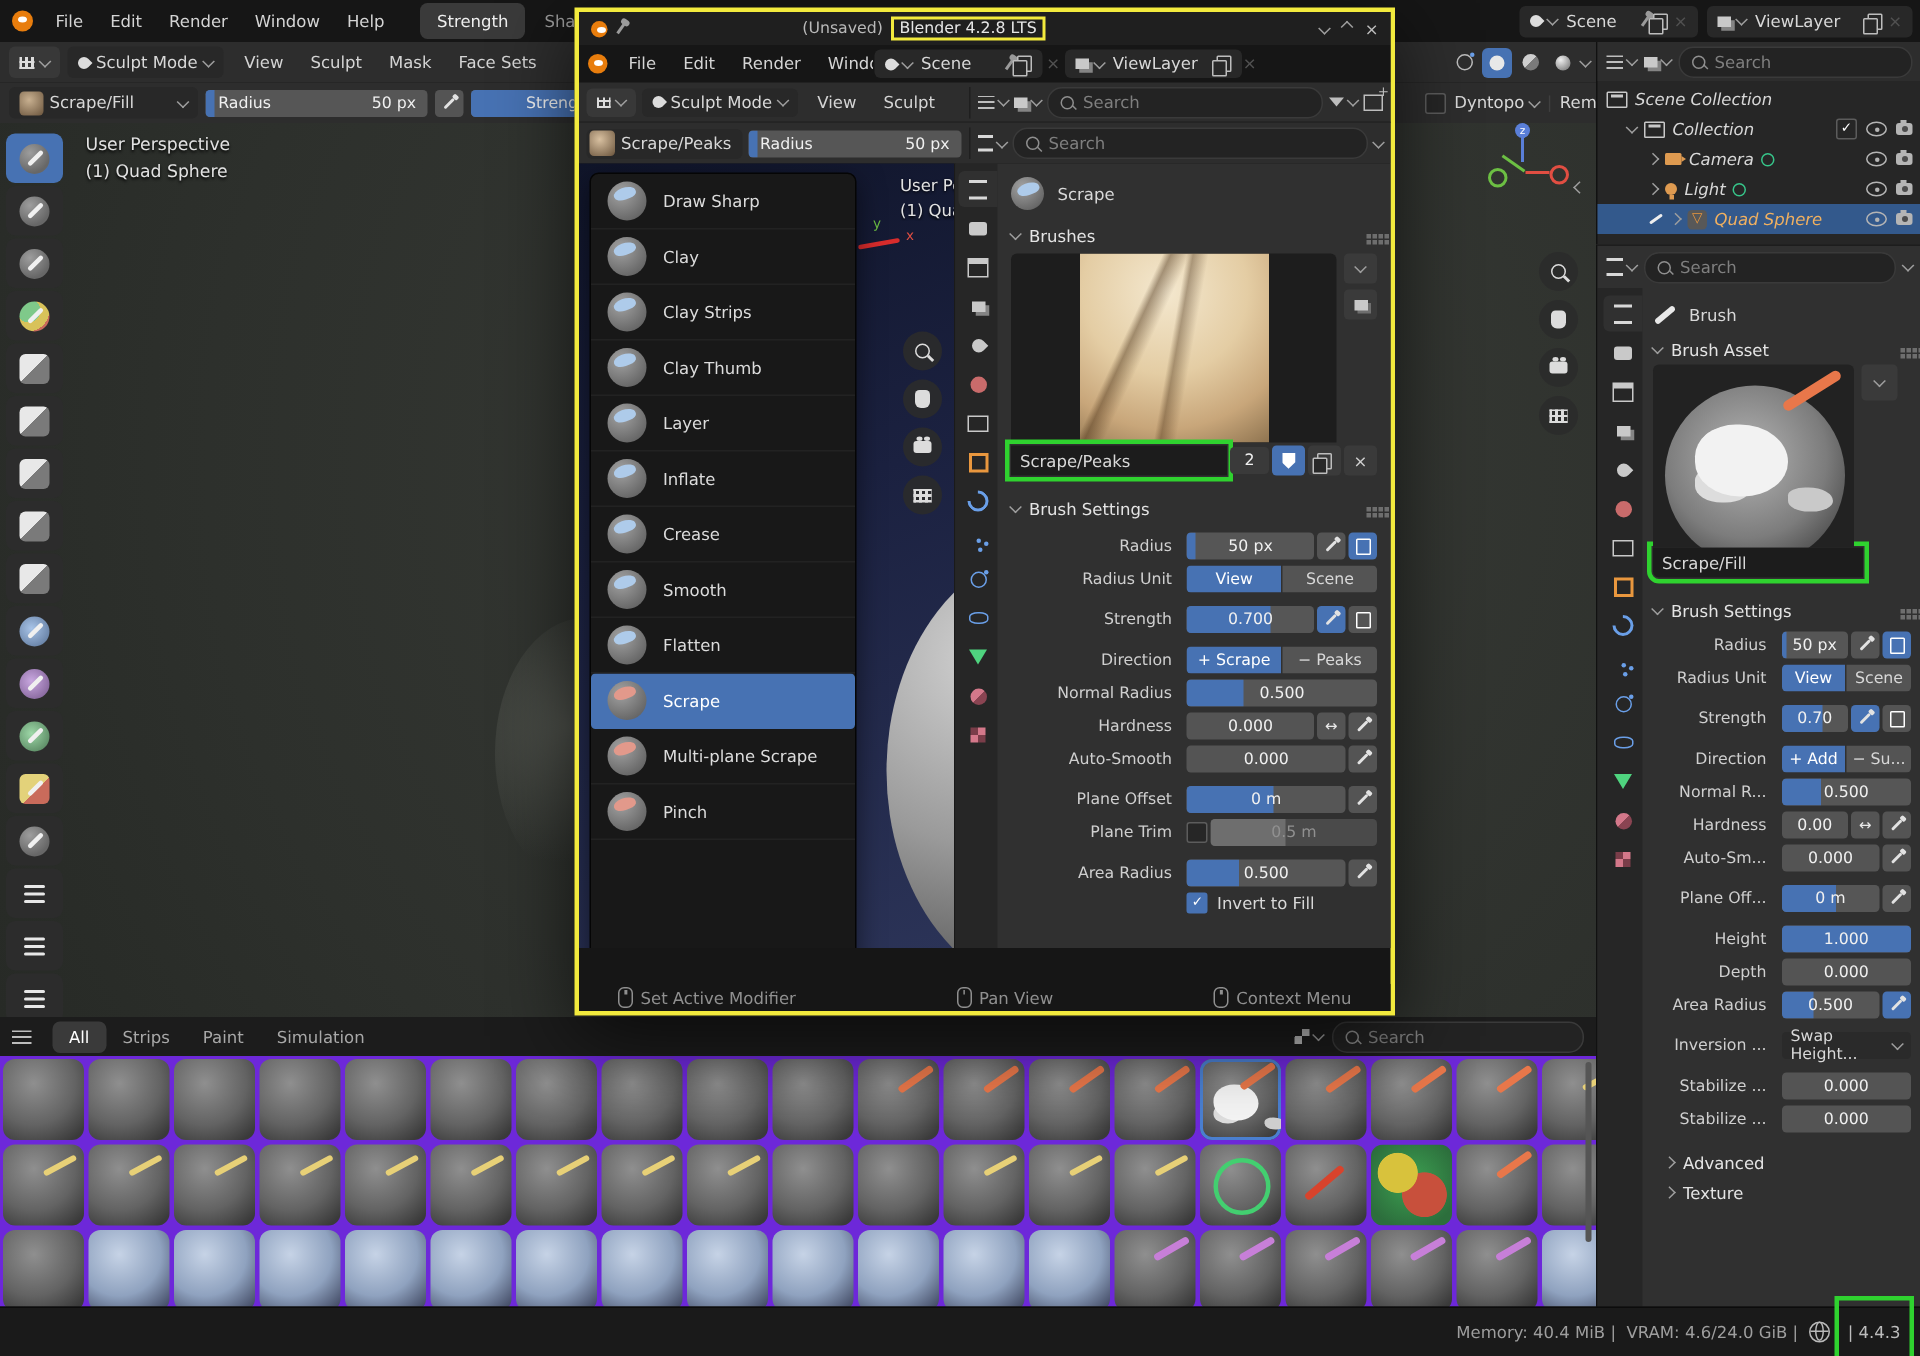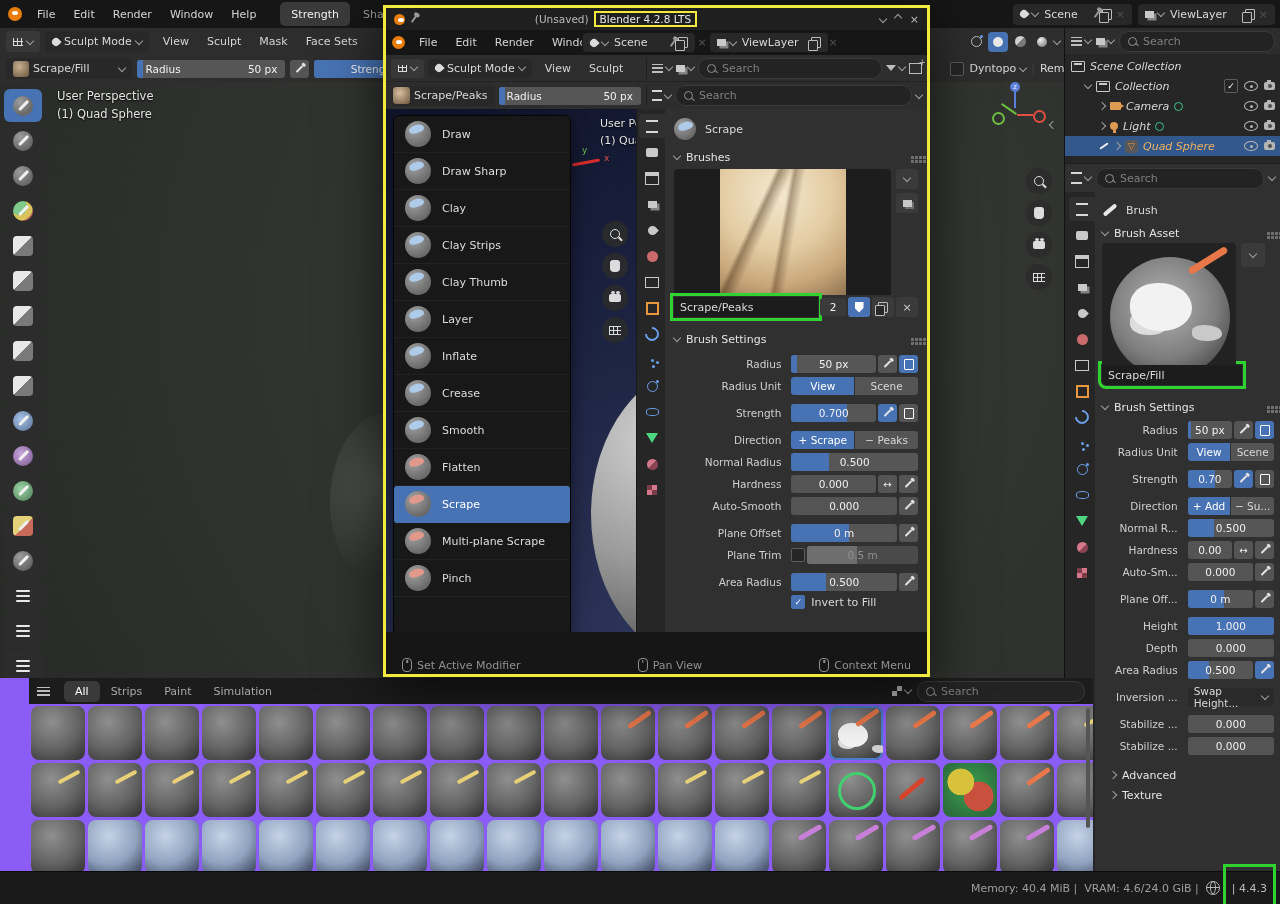--- a/index.html
+++ b/index.html
@@ -637,21 +637,21 @@
             <span>Advanced</span>
           </div>
           <div class="phead" style="padding-left: 8px;">
             <span class="chev r"></span>
             <span>Texture</span>
           </div>
         </div>
     </div>
   </div>
 
-  <div class="abs" style="left:0;top:678px;width:1064px;height:202px;background:#8b5cf6;overflow:hidden;padding-left:29px;">
+  <div class="abs" style="left:0;top:678px;width:1064px;height:202px;background:#6d28d9;overflow:hidden;">
     <div class="flex" style="height:26px;background:#1c1c1c;padding:0 8px;gap:4px;">
       <span style="width:13px;height:9px;background:repeating-linear-gradient(0deg,#bdbdbd 0 1.6px,transparent 1.6px 4px);margin-right:10px;"></span>
       <div class="flex" id="shelf-tabs">
           <span class="shelftab on">All</span>
           <span class="shelftab">Strips</span>
           <span class="shelftab">Paint</span>
           <span class="shelftab">Simulation</span>
         </div>
       <div class="flex" style="margin-left:auto;gap:6px;">
         <span class="flex" style="gap:3px;">
@@ -863,24 +863,20 @@
               <span class="g-camv"></span>
             </div>
             <div class="nav">
               <span class="g-grid"></span>
             </div>
           </div>
 
         <div class="abs" id="brush-menu" style="left:7px;top:6px;width:176px;height:532px;background:#181818;border:1px solid #050505;border-radius:6px;overflow:hidden;box-shadow:0 6px 18px rgba(0,0,0,.5);z-index:5;">
             <div class="bmrow">
               <span class="bmicon"></span>
-              <span>Draw</span>
-            </div>
-            <div class="bmrow">
-              <span class="bmicon"></span>
               <span>Draw Sharp</span>
             </div>
             <div class="bmrow">
               <span class="bmicon"></span>
               <span>Clay</span>
             </div>
             <div class="bmrow">
               <span class="bmicon"></span>
               <span>Clay Strips</span>
             </div>
@@ -1131,21 +1127,21 @@
                 <span class="pwidget">
                   <span class="ckb on">✓</span>
                   <span style="margin-left: 4px;">Invert to Fill</span>
                 </span>
               </div>
             </div>
         </div>
       </div>
     </div>
 
-    <div class="flex" id="inner-status" style="height:18px;background:#161616;flex:none;color:#909090;gap:6px;padding:0 16px;overflow:hidden;white-space:nowrap;justify-content:space-between;margin-top:24px;">
+    <div class="flex" id="inner-status" style="height:18px;background:#161616;flex:none;color:#909090;gap:6px;padding:0 26px;overflow:hidden;white-space:nowrap;justify-content:space-between;margin-top:24px;">
         <span class="flex" style="gap: 5px;">
           <span class="mouse-i"></span>
           <span>Set Active Modifier</span>
         </span>
         <span class="flex" style="gap: 5px;">
           <span class="mouse-i"></span>
           <span>Pan View</span>
         </span>
         <span class="flex" style="gap: 5px;">
           <span class="mouse-i"></span>

